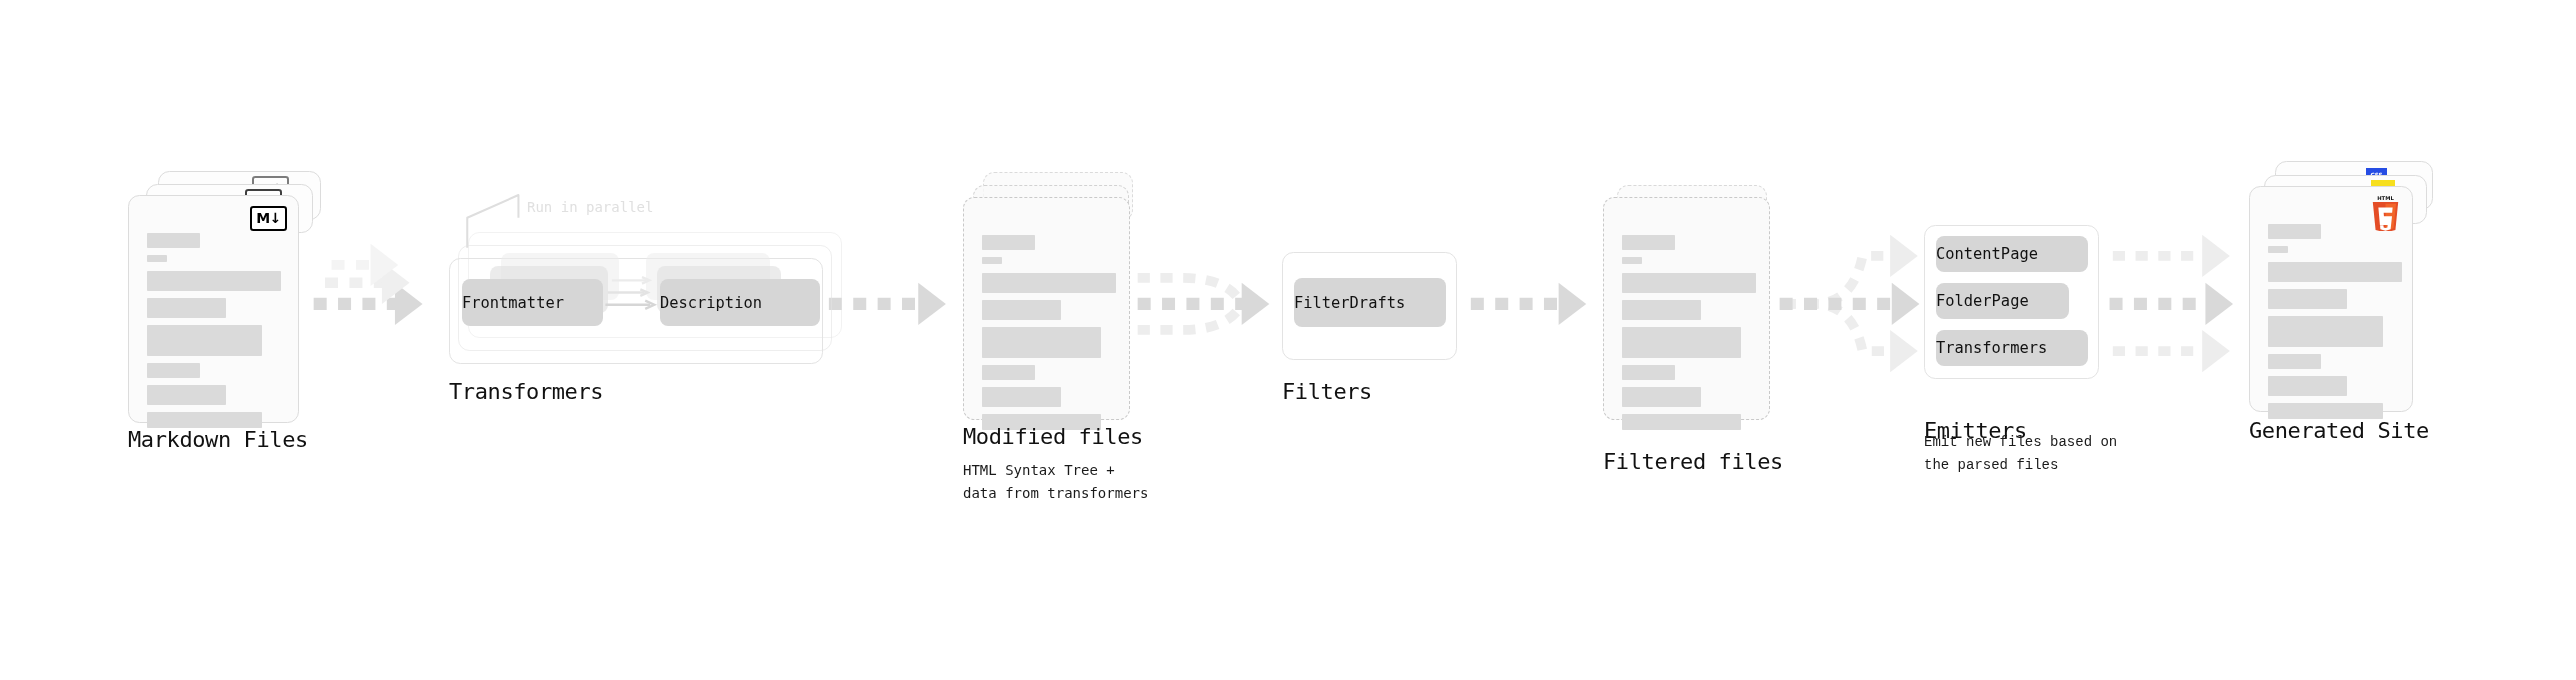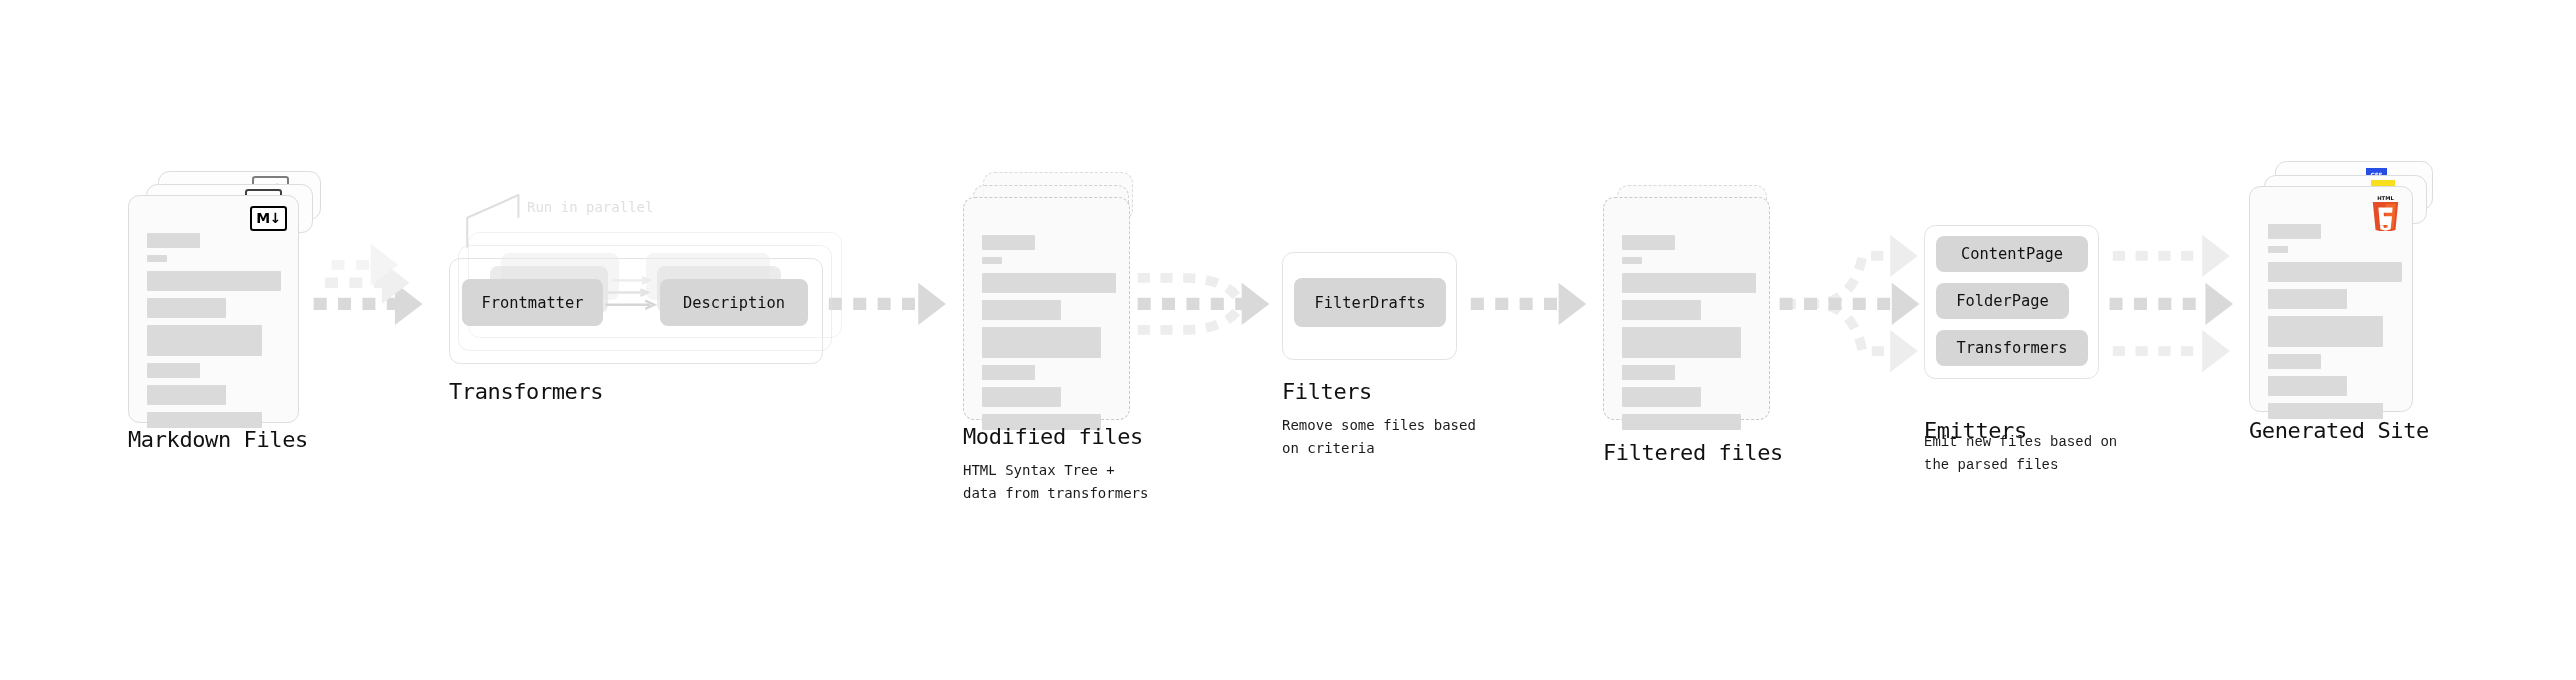--- a/index.html
+++ b/index.html
@@ -114,21 +114,21 @@
     border-radius: 11.4px;
     background: transparent;
     box-sizing: border-box;
   }
   .pill {
     position: absolute;
     background: #d6d6d6;
     border-radius: 8.1px;
     display: flex;
     align-items: center;
-    justify-content: center;
+    justify-content: flex-start;
     font-size: 15.4px;
     color: #111;
     white-space: nowrap;
     box-sizing: border-box;
   }
   .pill.ghost1 { background: #e2e2e2; }
   .pill.ghost2 { background: #ececec; }
 
   .run-parallel {
     position: absolute;
@@ -228,21 +228,21 @@
     <div class="group-box" style="left:449px; top:258px; width:374px; height:106px;"></div>
 
     <div class="pill ghost2" style="left:501px; top:253px; width:118px; height:47px; opacity:.55;"></div>
     <div class="pill ghost1" style="left:490px; top:266px; width:118px; height:47px; opacity:.7;"></div>
     <div class="pill ghost2" style="left:646px; top:253px; width:124px; height:47px; opacity:.55;"></div>
     <div class="pill ghost1" style="left:657px; top:266px; width:124px; height:47px; opacity:.7;"></div>
 
     <div class="pill" style="left:462px; top:279px; width:141px; height:47px;">
       <span>Frontmatter</span>
     </div>
-    <div class="pill" style="left:660px; top:279px; width:148px; height:47px;">
+    <div class="pill" style="left:660px; top:279px; width:160px; height:47px;">
       <span>Description</span>
     </div>
 
     <svg class="ov" width="2576" height="681" viewBox="0 0 3170 838">
       <g fill="none" stroke-width="3">
         <path d="M753,345 L795,345" stroke="#ebebeb"></path>
           <path d="M790,341 L799,345 L790,349" stroke="#ebebeb"></path>
         <path d="M748,360 L793,360" stroke="#e3e3e3"></path>
           <path d="M788,356 L797,360 L788,364" stroke="#e3e3e3"></path>
         <path d="M745,375 L800,375" stroke="#d6d6d6"></path>
@@ -274,39 +274,37 @@
   <div class="label-sub" style="left:963px; top:459px;">HTML Syntax Tree +
 data from transformers</div>
 
   <div>
     <div class="group-box" style="left:1282px; top:252px; width:175px; height:108px;"></div>
     <div class="pill" style="left:1294px; top:278px; width:152px; height:49px;">
       <span>FilterDrafts</span>
     </div>
   </div>
   <div class="label-title" style="left:1282px; top:379px;">Filters</div>
-  <div class="label-sub" style="left:1282px; top:414px;">Remove some files based
-on criteria</div>
 
   <div class="card-stack">
     <div class="card dashed" style="left:1617px; top:185px; width:150px; height:49px; opacity:.7;"></div>
     <div class="card dashed" style="left:1603px; top:197px; width:167px; height:223px;">
       <div class="card-lines">
         <div class="ln" style="width:53px;  height:14.6px; margin-top:16.3px;"></div>
         <div class="ln" style="width:20.3px;  height:6.5px;"></div>
         <div class="ln" style="width:134px; height:19.5px; margin-top:2.4px;"></div>
         <div class="ln" style="width:79px;  height:19.5px;"></div>
         <div class="ln" style="width:119px; height:31px;"></div>
         <div class="ln" style="width:53px;  height:14.6px;"></div>
         <div class="ln" style="width:79px;  height:19.5px;"></div>
         <div class="ln" style="width:119px; height:16.3px;"></div>
       </div>
     </div>
   </div>
-  <div class="label-title" style="left:1603px; top:440px;">Filtered files</div>
+  <div class="label-title" style="left:1603px; top:449px;">Filtered files</div>
 
   <div>
     <div class="group-box" style="left:1924px; top:225px; width:175px; height:154px;"></div>
     <div class="pill" style="left:1936px; top:236px; width:152px; height:36px;">
       <span>ContentPage</span>
     </div>
     <div class="pill" style="left:1936px; top:283px; width:133px; height:36px;">
       <span>FolderPage</span>
     </div>
     <div class="pill" style="left:1936px; top:330px; width:152px; height:36px;">

